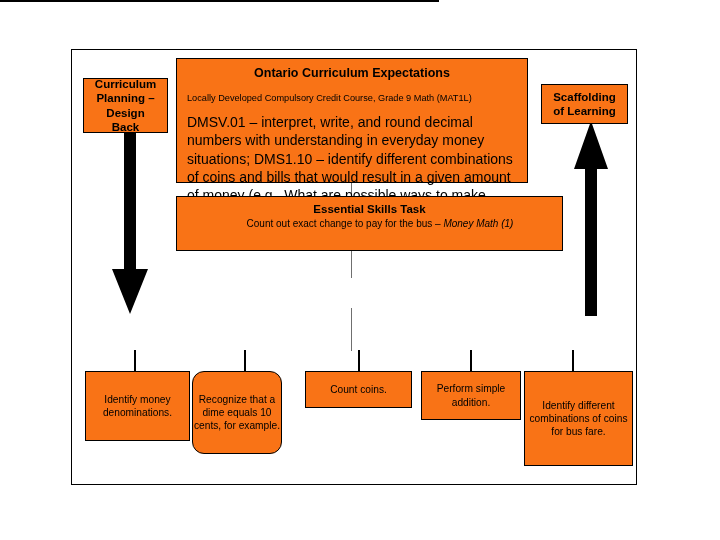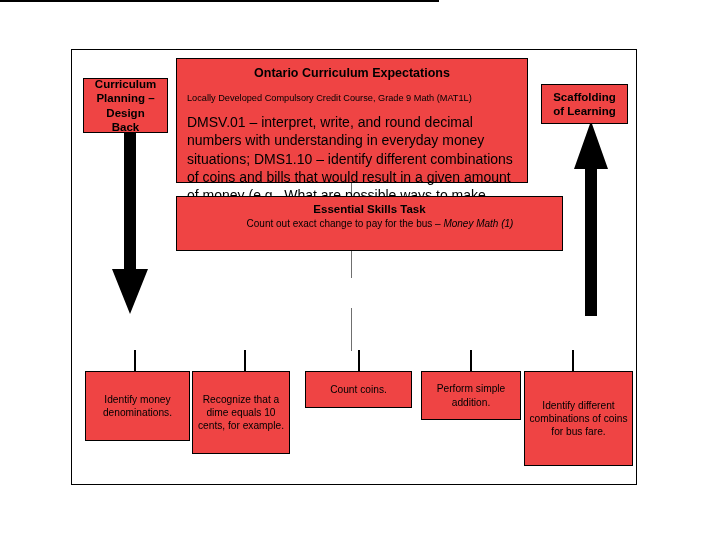--- a/index.html
+++ b/index.html
@@ -27,21 +27,21 @@
     width: 566px;
     height: 436px;
     border: 1.5px solid #000;
     box-sizing: border-box;
   }
   
   .node {
     position: absolute;
     box-sizing: border-box;
     border: 1.5px solid #000;
-    background: #ef4444;
+    background: #f97316;
     display: flex;
     flex-direction: column;
     align-items: center;
     justify-content: center;
     text-align: center;
     z-index: 3;
   }
   .node .title {
     font-weight: bold;
     font-size: 11.5px;
@@ -102,21 +102,21 @@
     left: 176px; top: 278px; width: 352px; height: 30px;
   }
   #activities-box .title { font-size: 11.5px; }
   
   .leaf .title {
     font-weight: normal;
     font-size: 10.2px;
     line-height: 1.28;
   }
   #leaf-0 { left: 85px;  top: 371px; width: 105px; height: 70px; }
-  #leaf-1 { left: 192px; top: 371px; width: 98px; height: 83px; }
+  #leaf-1 { left: 192px; top: 371px; width: 90px; height: 83px; border-radius: 12px; }
   #leaf-2 { left: 305px; top: 371px; width: 107px; height: 37px; }
   #leaf-3 { left: 421px; top: 371px; width: 100px; height: 49px; }
   #leaf-4 { left: 524px; top: 371px; width: 109px; height: 95px; }
   
   .conn {
     position: absolute;
     background: #6f6f6f;
     z-index: 1;
   }
   

